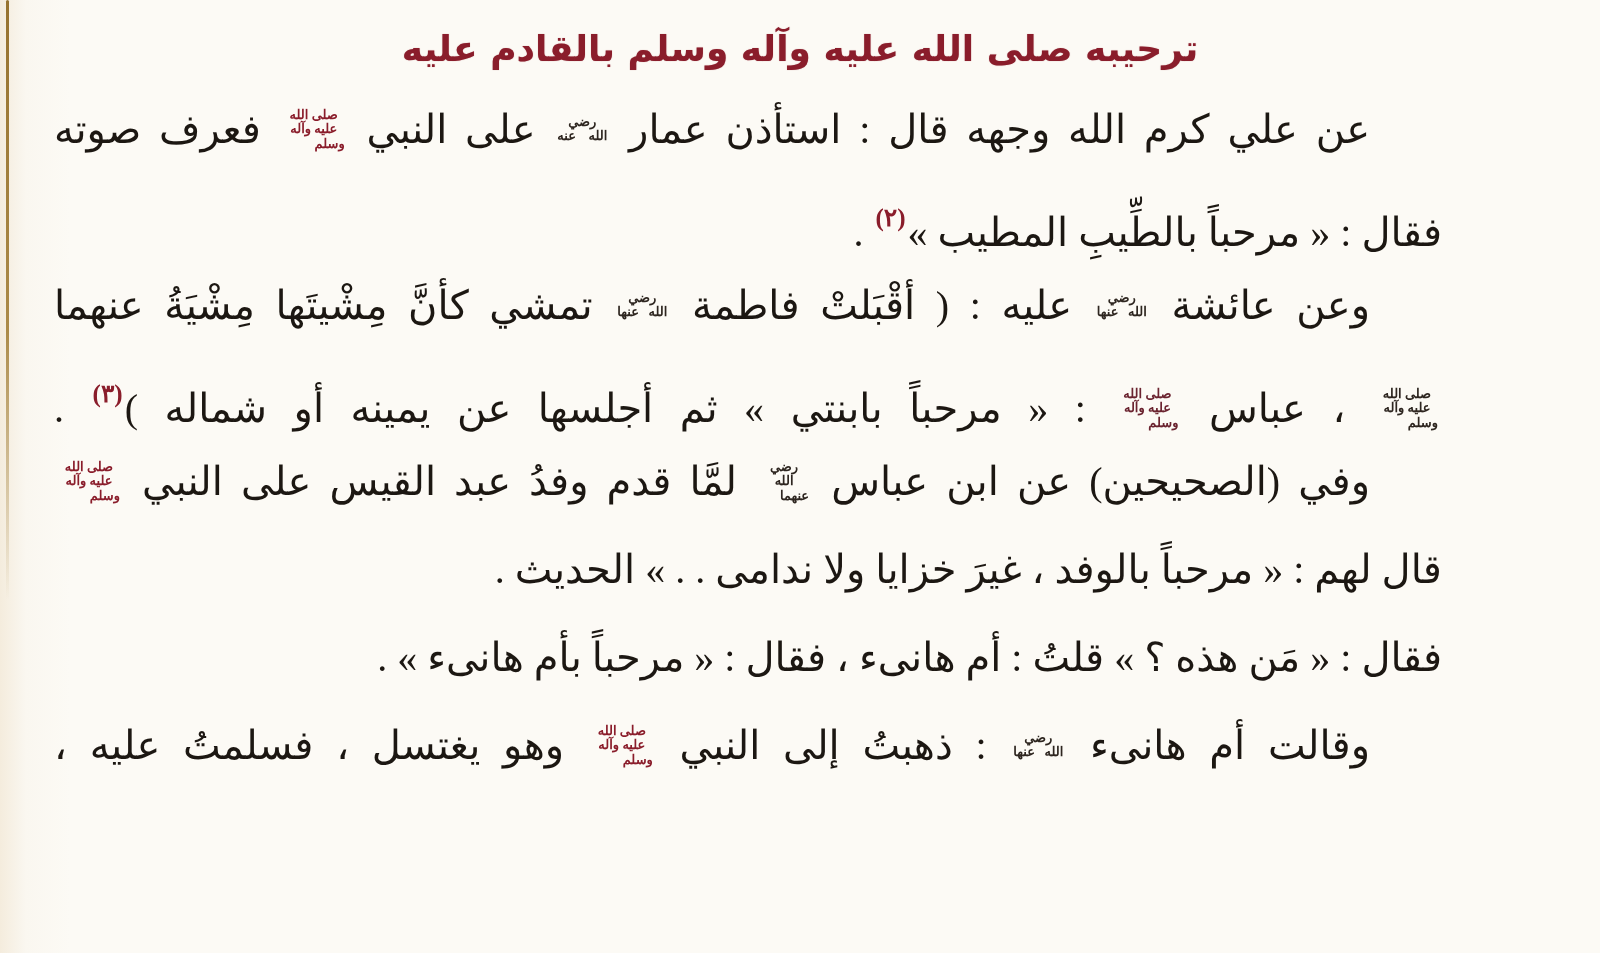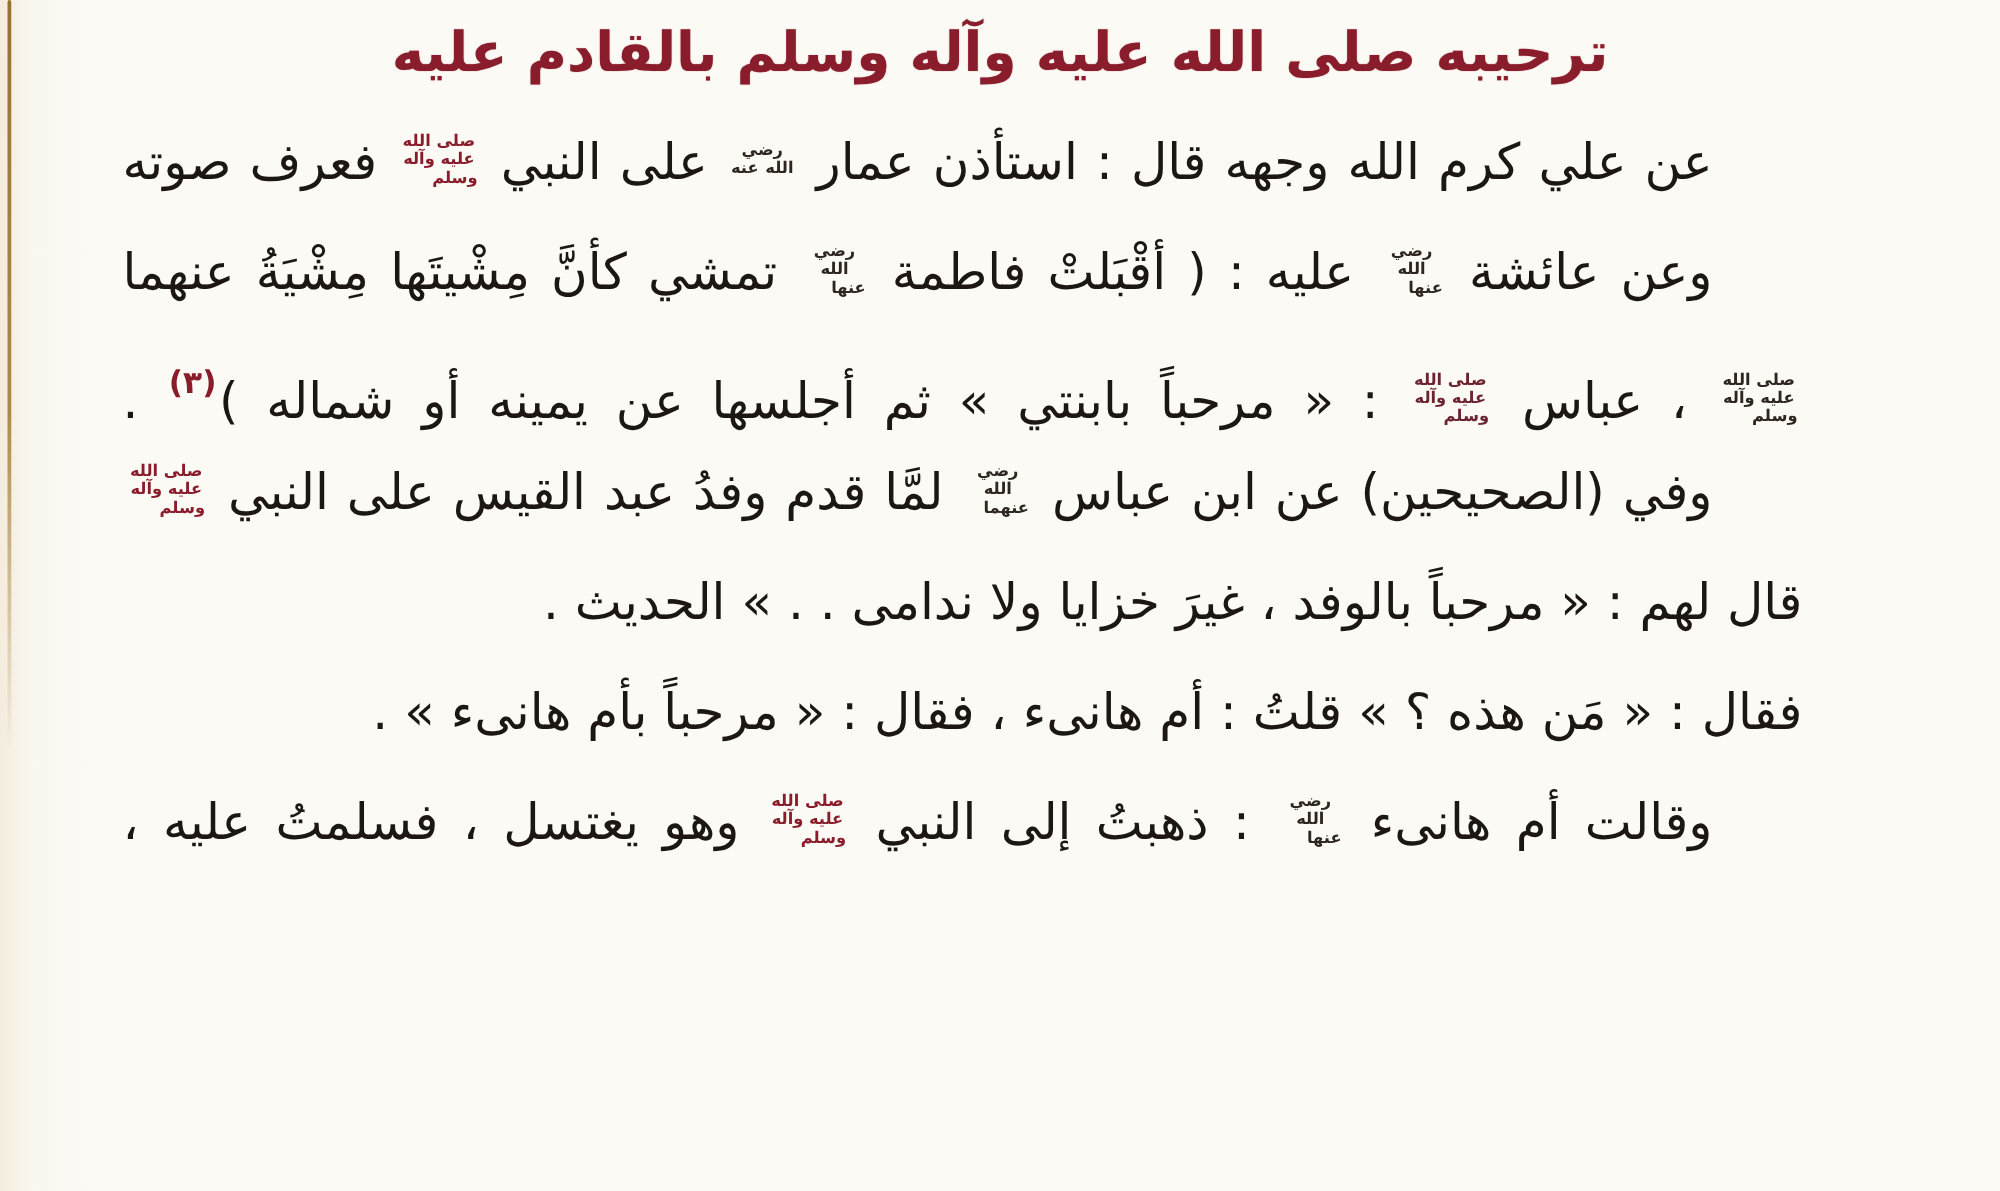--- a/index.html
+++ b/index.html
@@ -12,33 +12,34 @@
     position:relative;width:1600px;height:953px;
     background:linear-gradient(90deg,#f4ecdd 0px,#faf7f0 26px,var(--bg,#fcfaf5) 70px);
     direction:rtl;
   }
   .edge-line{
     position:absolute;left:6px;top:0;width:3px;height:600px;
     background:linear-gradient(180deg,var(--edge,#96722f) 0%,#ab8a48 55%,rgba(171,138,72,0) 100%);
     border-radius:2px;
   }
   .page-title{
-    padding-top:8px;
+    padding-top:20px;
     text-align:center;
-    font-size:44px;
+    font-size:36px;
     font-weight:bold;
     color:var(--accent,#8a1d2b);
     letter-spacing:0px;
     line-height:1.6;
     text-shadow:0 0 1px rgba(138,29,43,.45);
   }
   .text-body{
     margin-top:8px;
-    padding:0 158px 0 98px;
+    padding:0 158px 0 54px;
     color:var(--ink,#1c1712);
+    font-family:Liberation Serif, serif;
   }
   .line{
     height:88px;
     line-height:88px;
     font-size:40px;
     white-space:nowrap;
     text-align:right;
   }
   .line.stretch{
     text-align:justify;
@@ -72,20 +73,21 @@
   }
 </style>
 </head>
 <body>
 
 <div class="page">
   <div class="edge-line"></div>
   <div class="page-title">ترحيبه صلى الله عليه وآله وسلم بالقادم عليه</div>
   <div class="text-body">
       <div class="line first stretch"><span class="t">عن علي كرم الله وجهه قال : استأذن عمار </span><span class="stamp ra black">رضي الله عنه</span><span class="t"> على النبي </span><span class="stamp saw red">صلى الله عليه وآله وسلم</span><span class="t"> فعرف صوته</span></div>
+      <div class="line"><span class="t">فقال : « مرحباً بالطِّيبِ المطيب »</span><span class="fn">(٢)</span><span class="t"> .</span></div>
       <div class="line first stretch"><span class="t">وعن عائشة </span><span class="stamp ra black">رضي الله عنها</span><span class="t"> عليه : ( أقْبَلتْ فاطمة </span><span class="stamp ra black">رضي الله عنها</span><span class="t"> تمشي كأنَّ مِشْيتَها مِشْيَةُ عنهما</span></div>
       <div class="line stretch"><span class="stamp saw black">صلى الله عليه وآله وسلم</span><span class="t"> ، عباس </span><span class="stamp saw mixed">صلى الله عليه وآله وسلم</span><span class="t"> : « مرحباً بابنتي » ثم أجلسها عن يمينه أو شماله )</span><span class="fn">(٣)</span><span class="t"> .</span></div>
       <div class="line first stretch"><span class="t">وفي (الصحيحين) عن ابن عباس </span><span class="stamp ra black">رضي الله عنهما</span><span class="t"> لمَّا قدم وفدُ عبد القيس على النبي </span><span class="stamp saw red">صلى الله عليه وآله وسلم</span></div>
       <div class="line"><span class="t">قال لهم : « مرحباً بالوفد ، غيرَ خزايا ولا ندامى . . » الحديث .</span></div>
       <div class="line"><span class="t">فقال : « مَن هذه ؟ » قلتُ : أم هانىء ، فقال : « مرحباً بأم هانىء » .</span></div>
       <div class="line first stretch"><span class="t">وقالت أم هانىء </span><span class="stamp ra black">رضي الله عنها</span><span class="t"> : ذهبتُ إلى النبي </span><span class="stamp saw red">صلى الله عليه وآله وسلم</span><span class="t"> وهو يغتسل ، فسلمتُ عليه ،</span></div>
     </div>
 </div>
 
 </body></html>

